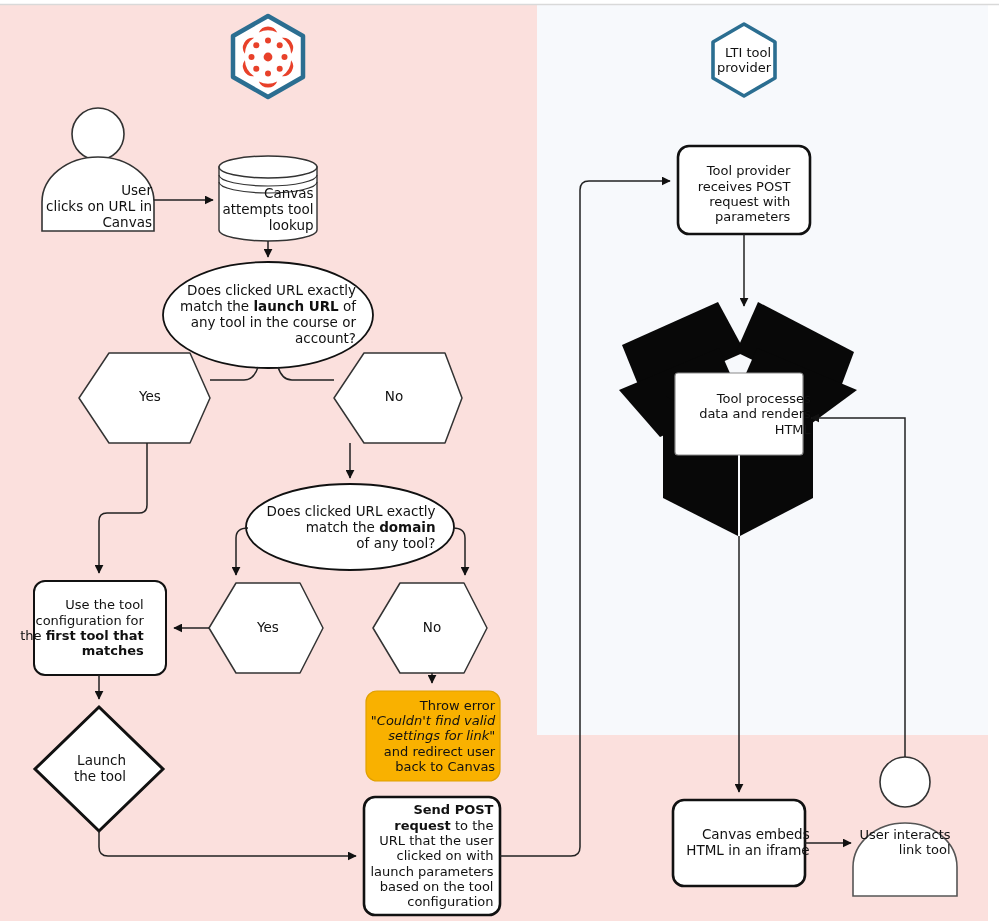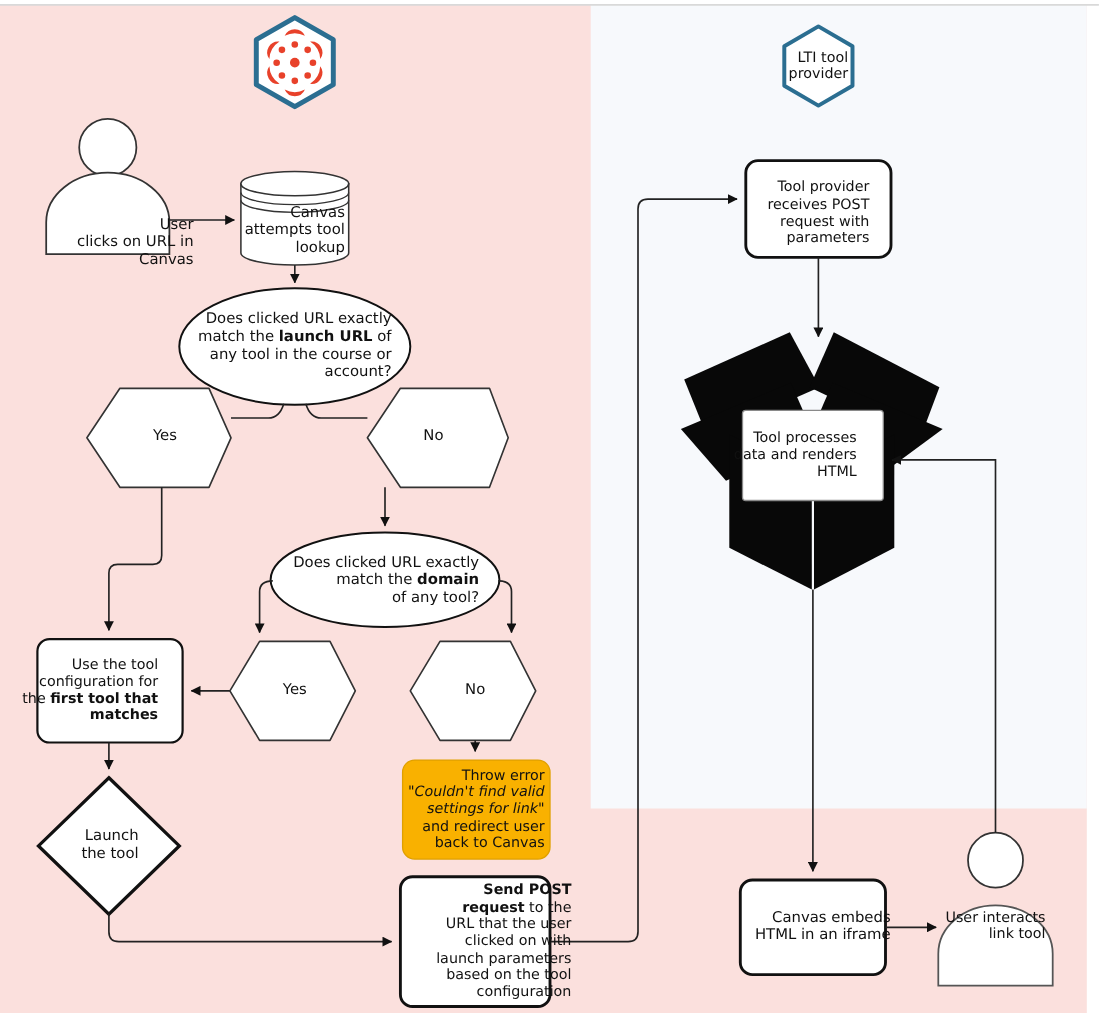--- a/index.html
+++ b/index.html
@@ -155,21 +155,21 @@
       <path d="M744 234 L744 306" marker-end="url(#arrow)"></path>
 
       <path d="M739 536 L739 792" marker-end="url(#arrow)"></path>
 
       <path d="M805 843 L851 843" marker-end="url(#arrow)"></path>
 
       <path d="M905 757 L905 418 L811 418" marker-end="url(#arrow)"></path>
     </g>
   </svg>
 
-  <div class="node-text t14" style="left:42px;top:194px;width:114px;height:54px;padding-left:24px;">User
+  <div class="node-text t14" style="left:42px;top:180px;width:114px;height:54px;">User
 clicks on URL in
 Canvas</div>
 
   <div class="node-text t14" style="left:219px;top:182px;width:98px;height:56px;">Canvas
 attempts tool
 lookup</div>
 
   <div class="node-text t14" style="left:163px;top:274px;width:210px;height:82px;">
     <span>Does clicked URL exactly<br>match the <b>launch URL</b> of<br>any tool in the course or<br>account?</span>
   </div>
@@ -190,30 +190,30 @@
     <span>Use the tool<br>configuration for<br>the <b>first tool that<br>matches</b></span>
   </div>
 
   <div class="node-text t14" style="left:55px;top:747px;width:90px;height:44px;">Launch
 the tool</div>
 
   <div class="node-text t13" style="left:366px;top:695px;width:134px;height:82px;">
     <span>Throw error<br><i>"Couldn't find valid<br>settings for link"</i><br>and redirect user<br>back to Canvas</span>
   </div>
 
-  <div class="node-text t13" style="left:364px;top:802px;width:136px;height:108px;margin-left:26px;">
+  <div class="node-text t13" style="left:364px;top:802px;width:136px;height:108px;">
     <span><b>Send POST<br>request</b> to the<br>URL that the user<br>clicked on with<br>launch parameters<br>based on the tool<br>configuration</span>
   </div>
 
   <div class="node-text t13" style="left:678px;top:156px;width:132px;height:76px;">Tool provider
 receives POST
 request with
 parameters</div>
 
-  <div class="node-text t13" style="left:659px;top:378px;width:128px;height:72px;">Tool processes
+  <div class="node-text t13" style="left:691px;top:378px;width:128px;height:72px;">Tool processes
 data and renders
 HTML</div>
 
   <div class="node-text t14" style="left:678px;top:812px;width:140px;height:62px;">Canvas embeds
 HTML in an iframe</div>
 
   <div class="node-text t13" style="left:853px;top:820px;width:104px;height:44px;">User interacts
 link tool</div>
 
   <div class="node-text t13" style="left:713px;top:38px;width:62px;height:44px;">LTI tool

